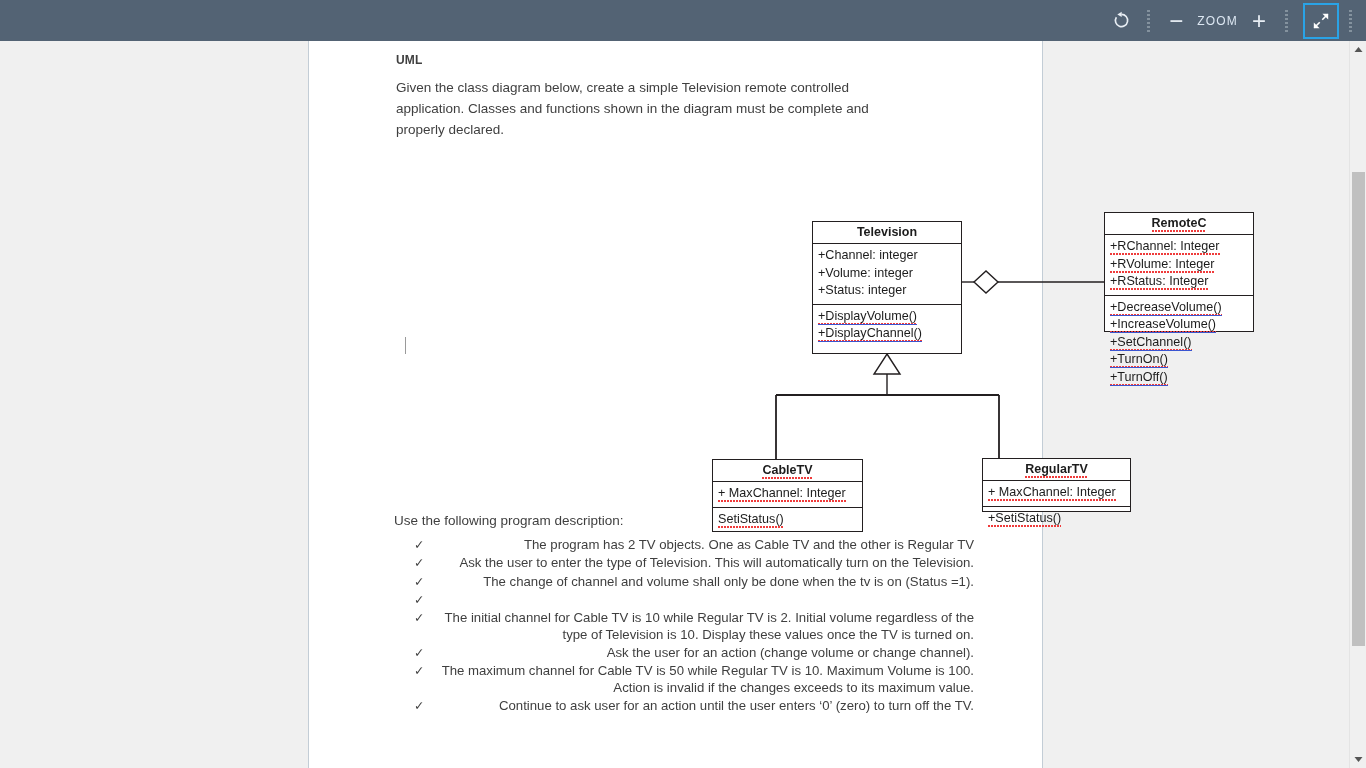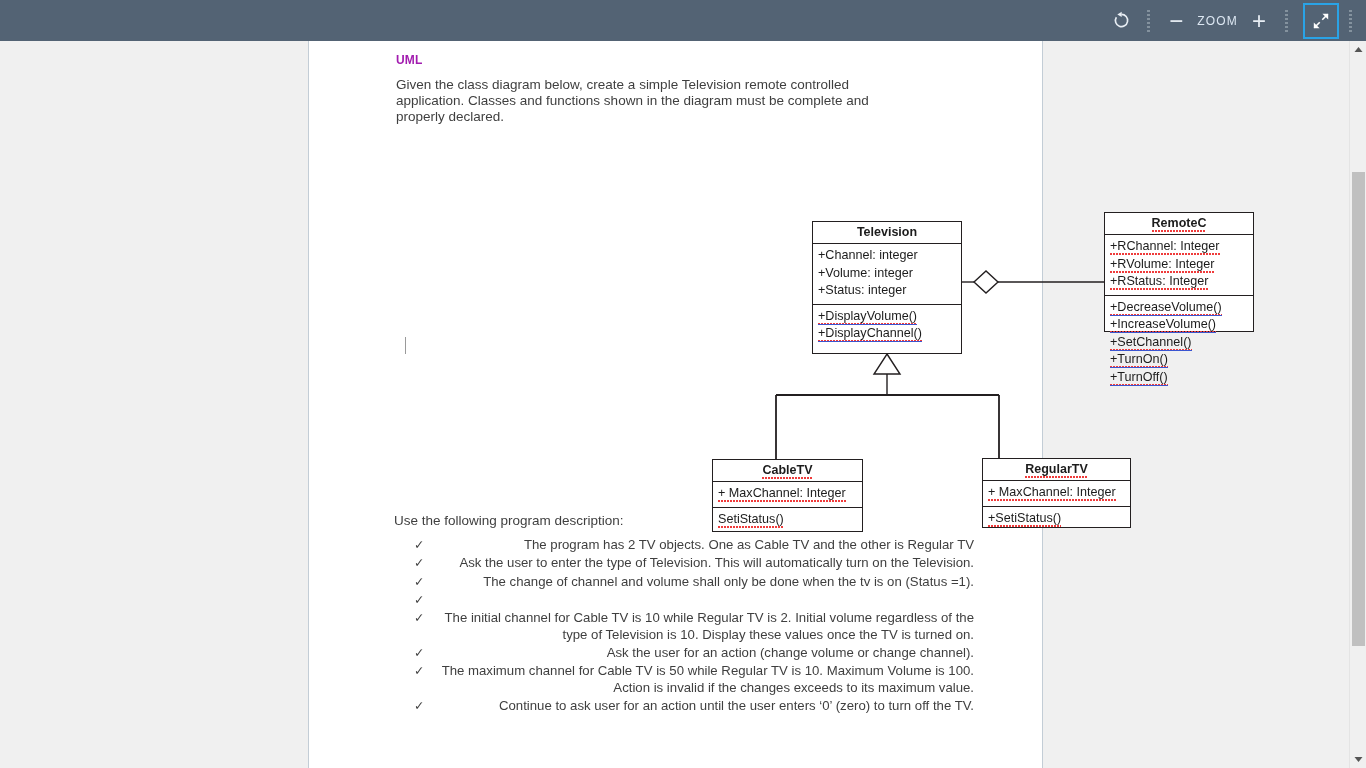--- a/index.html
+++ b/index.html
@@ -54,26 +54,26 @@
     border-left: 1px solid #c3cdd6;
     border-right: 1px solid #c3cdd6;
     box-sizing: border-box;
   }
   .page-inner { position: relative; width: 100%; height: 100%; }
 
   
   .doc-title {
     position: absolute; left: 87px; top: 12px;
     font-family: "Liberation Sans", sans-serif;
-    font-size: 12px; font-weight: bold; color: #a21caf;
+    font-size: 12px; font-weight: bold; color: #404040;
     letter-spacing: .2px;
   }
   .doc-para {
     position: absolute; left: 87px; top: 36px; width: 520px;
-    font-size: 13.5px; color: #3f3f3f; line-height: 16px;
+    font-size: 13.5px; color: #3f3f3f; line-height: 21px;
   }
   .doc-use {
     position: absolute; left: 85px; top: 472px;
     font-size: 13.5px; color: #3f3f3f;
   }
   .bullets {
     position: absolute; left: 105px; top: 495px; width: 560px;
     font-size: 13.2px; color: #3f3f3f; line-height: 17.3px;
   }
   .bullet-row { display: flex; align-items: flex-start; margin-bottom: 0px; }
@@ -109,21 +109,21 @@
     background-size: 3px 3px; background-repeat: repeat-x;
     background-position: 0 100%; padding-bottom: 2px;
   }
   .gr { 
     box-shadow: inset 0 -1px 0 0 #3a55d1;
   }
 
   #tv-box     { left: 503px; top: 180px; width: 150px; height: 133px; }
   #remote-box { left: 795px; top: 171px; width: 150px; height: 120px; }
   #cable-box  { left: 403px; top: 418px; width: 151px; height: 73px; }
-  #regular-box{ left: 673px; top: 417px; width: 149px; height: 70px; }
+  #regular-box{ left: 673px; top: 417px; width: 149px; height: 54px; }
 
   svg.connectors { position: absolute; left: 0; top: 0; width: 735px; height: 500px; overflow: visible; }
 
   
   .scrollbar {
     position: absolute; right: 0; top: 41px;
     width: 17px; height: 727px; background: #f0f0f0;
     border-left: 1px solid #e4e4e4;
     box-sizing: border-box;
   }

